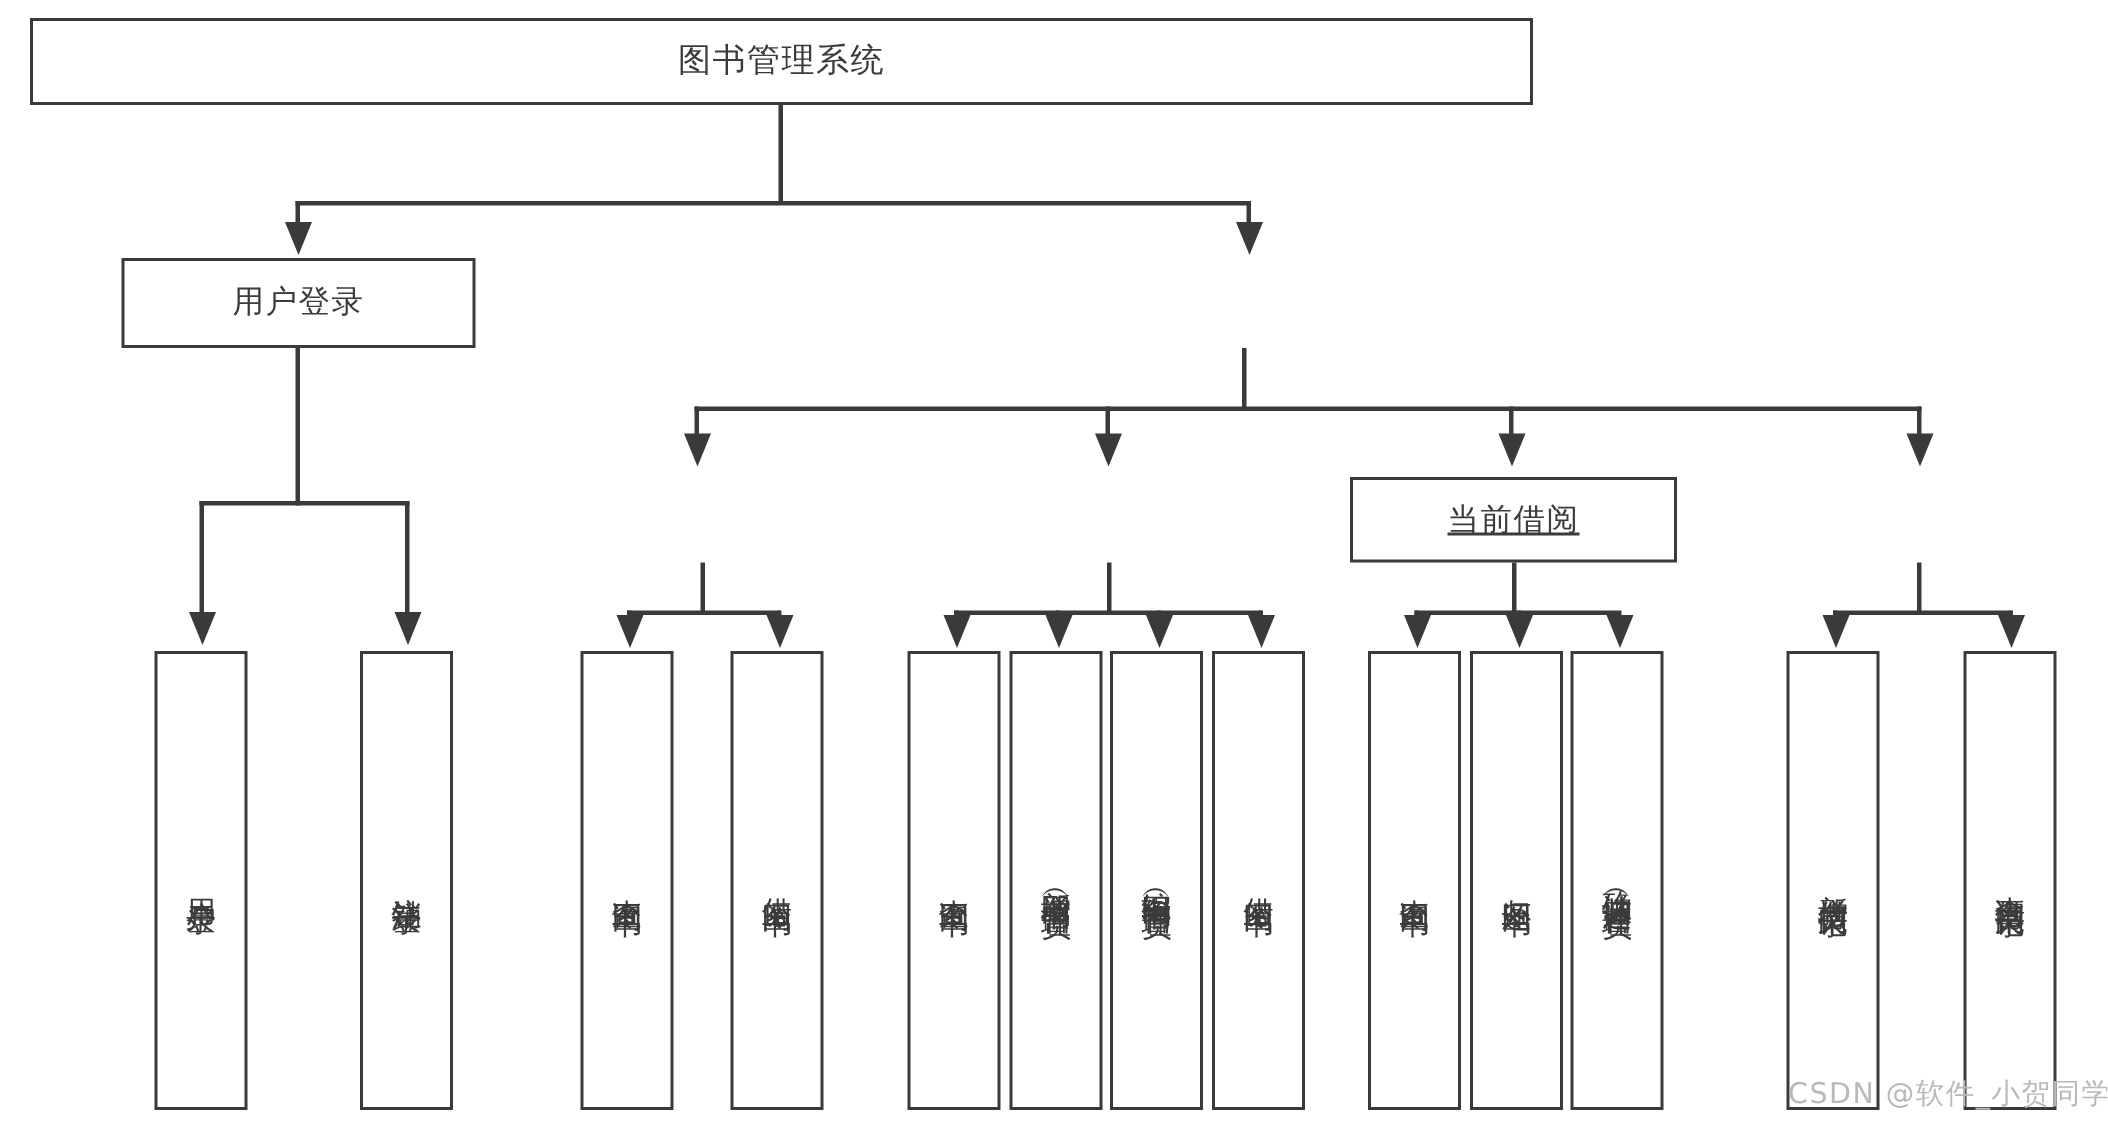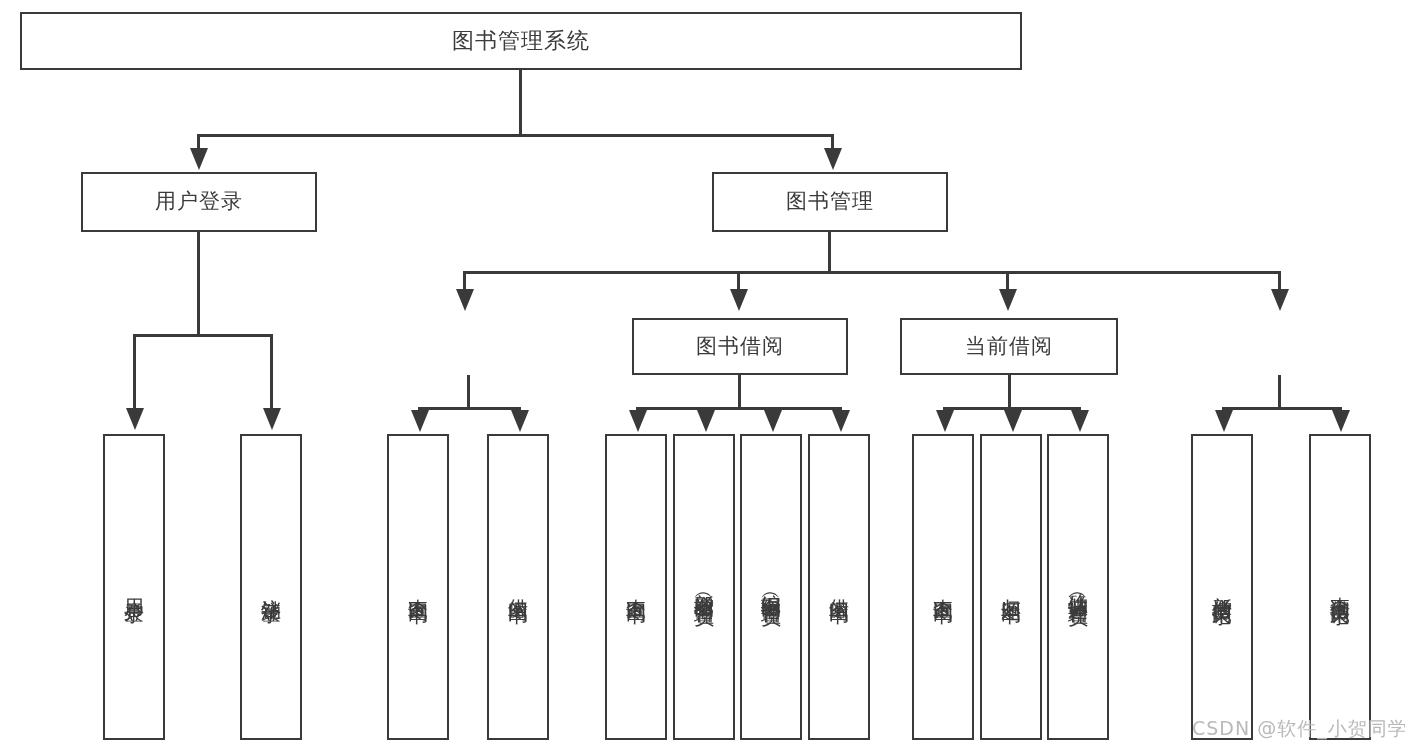--- a/index.html
+++ b/index.html
@@ -93,46 +93,40 @@
   <div class="hline" style="left:197px;top:134px;width:636px;"></div>
 
   <div class="vline" style="left:197px;top:134px;height:17px;"></div>
   <div class="arrow" style="left:190px;top:148px;"></div>
   <div class="vline" style="left:831px;top:134px;height:17px;"></div>
   <div class="arrow" style="left:824px;top:148px;"></div>
 
   <div class="node horiz" style="left:81px;top:172px;width:236px;height:60px;">
     <span>用户登录</span>
   </div>
-  <div class="node horiz" style="left:712px;top:172px;width:236px;height:60px;">
-    <span>图书管理</span>
-  </div>
 
   <div class="vline" style="left:197px;top:232px;height:105px;"></div>
   <div class="hline" style="left:133px;top:334px;width:140px;"></div>
   <div class="vline" style="left:133px;top:334px;height:78px;"></div>
   <div class="arrow" style="left:126px;top:408px;"></div>
   <div class="vline" style="left:270px;top:334px;height:78px;"></div>
   <div class="arrow" style="left:263px;top:408px;"></div>
 
   <div class="vline" style="left:828px;top:232px;height:42px;"></div>
   <div class="hline" style="left:463px;top:271px;width:818px;"></div>
   <div class="vline" style="left:463px;top:271px;height:22px;"></div>
   <div class="arrow" style="left:456px;top:289px;"></div>
   <div class="vline" style="left:737px;top:271px;height:22px;"></div>
   <div class="arrow" style="left:730px;top:289px;"></div>
   <div class="vline" style="left:1006px;top:271px;height:22px;"></div>
   <div class="arrow" style="left:999px;top:289px;"></div>
   <div class="vline" style="left:1278px;top:271px;height:22px;"></div>
   <div class="arrow" style="left:1271px;top:289px;"></div>
 
-  <div class="node horiz" style="left:632px;top:318px;width:216px;height:57px;">
-    <span>图书借阅</span>
-  </div>
-  <div class="node horiz" style="left:900px;top:318px;width:218px;height:57px;">
+  <div class="node horiz" style="left:900px;top:318px;width:218px;height:57px;text-decoration:underline;">
     <span>当前借阅</span>
   </div>
 
   <div class="vline" style="left:467px;top:375px;height:35px;"></div>
   <div class="hline" style="left:418px;top:407px;width:102px;"></div>
   <div class="vline" style="left:418px;top:407px;height:8px;"></div>
   <div class="arrow" style="left:411px;top:410px;"></div>
   <div class="vline" style="left:518px;top:407px;height:8px;"></div>
   <div class="arrow" style="left:511px;top:410px;"></div>
 

